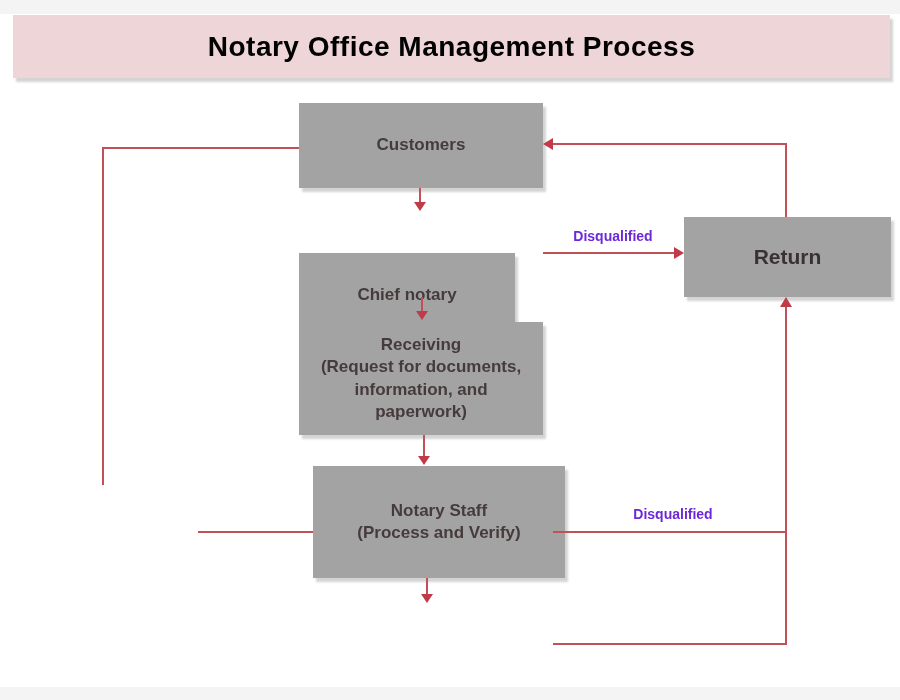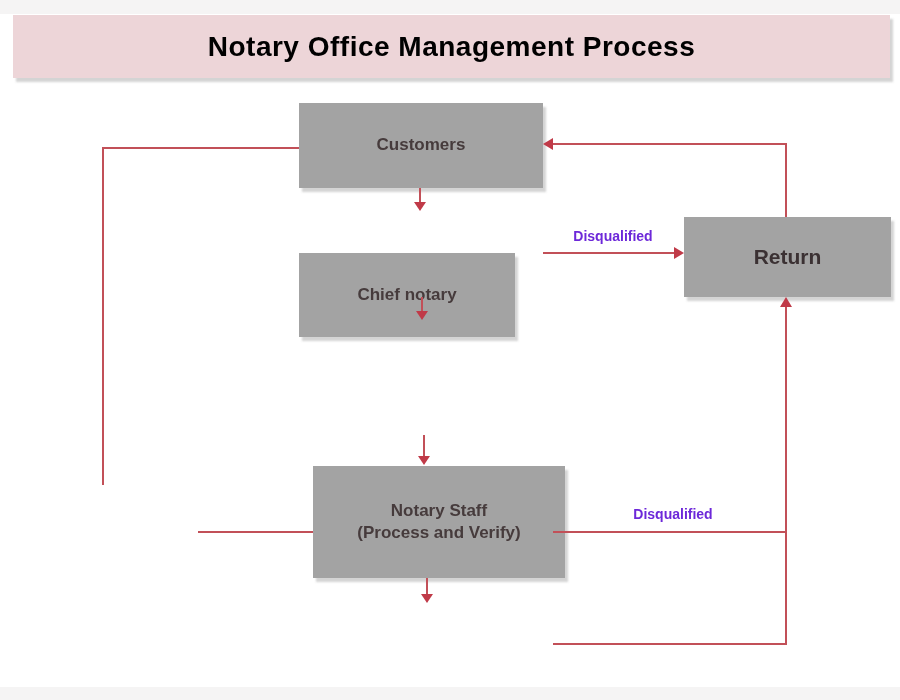--- a/index.html
+++ b/index.html
@@ -113,20 +113,26 @@
   <div class="titlebar">
     <span class="title-text">Notary Office Management Process</span>
   </div>
 
   <div id="node-customers" class="node">
     <span>Customers</span>
   </div>
   <div id="node-chief-notary" class="node">
     <span>Chief notary</span>
   </div>
+  <div id="node-receiving" class="node">
+    <span>Receiving
+(Request for documents,
+information, and
+paperwork)</span>
+  </div>
   <div id="node-notary-staff" class="node">
     <span>Notary Staff
 (Process and Verify)</span>
   </div>
   <div id="node-return" class="node">
     <span>Return</span>
   </div>
 
   <div id="e-cust-chief-stem" class="line"></div>
   <div id="e-cust-chief-head" class="arrowhead ah-down"></div>

